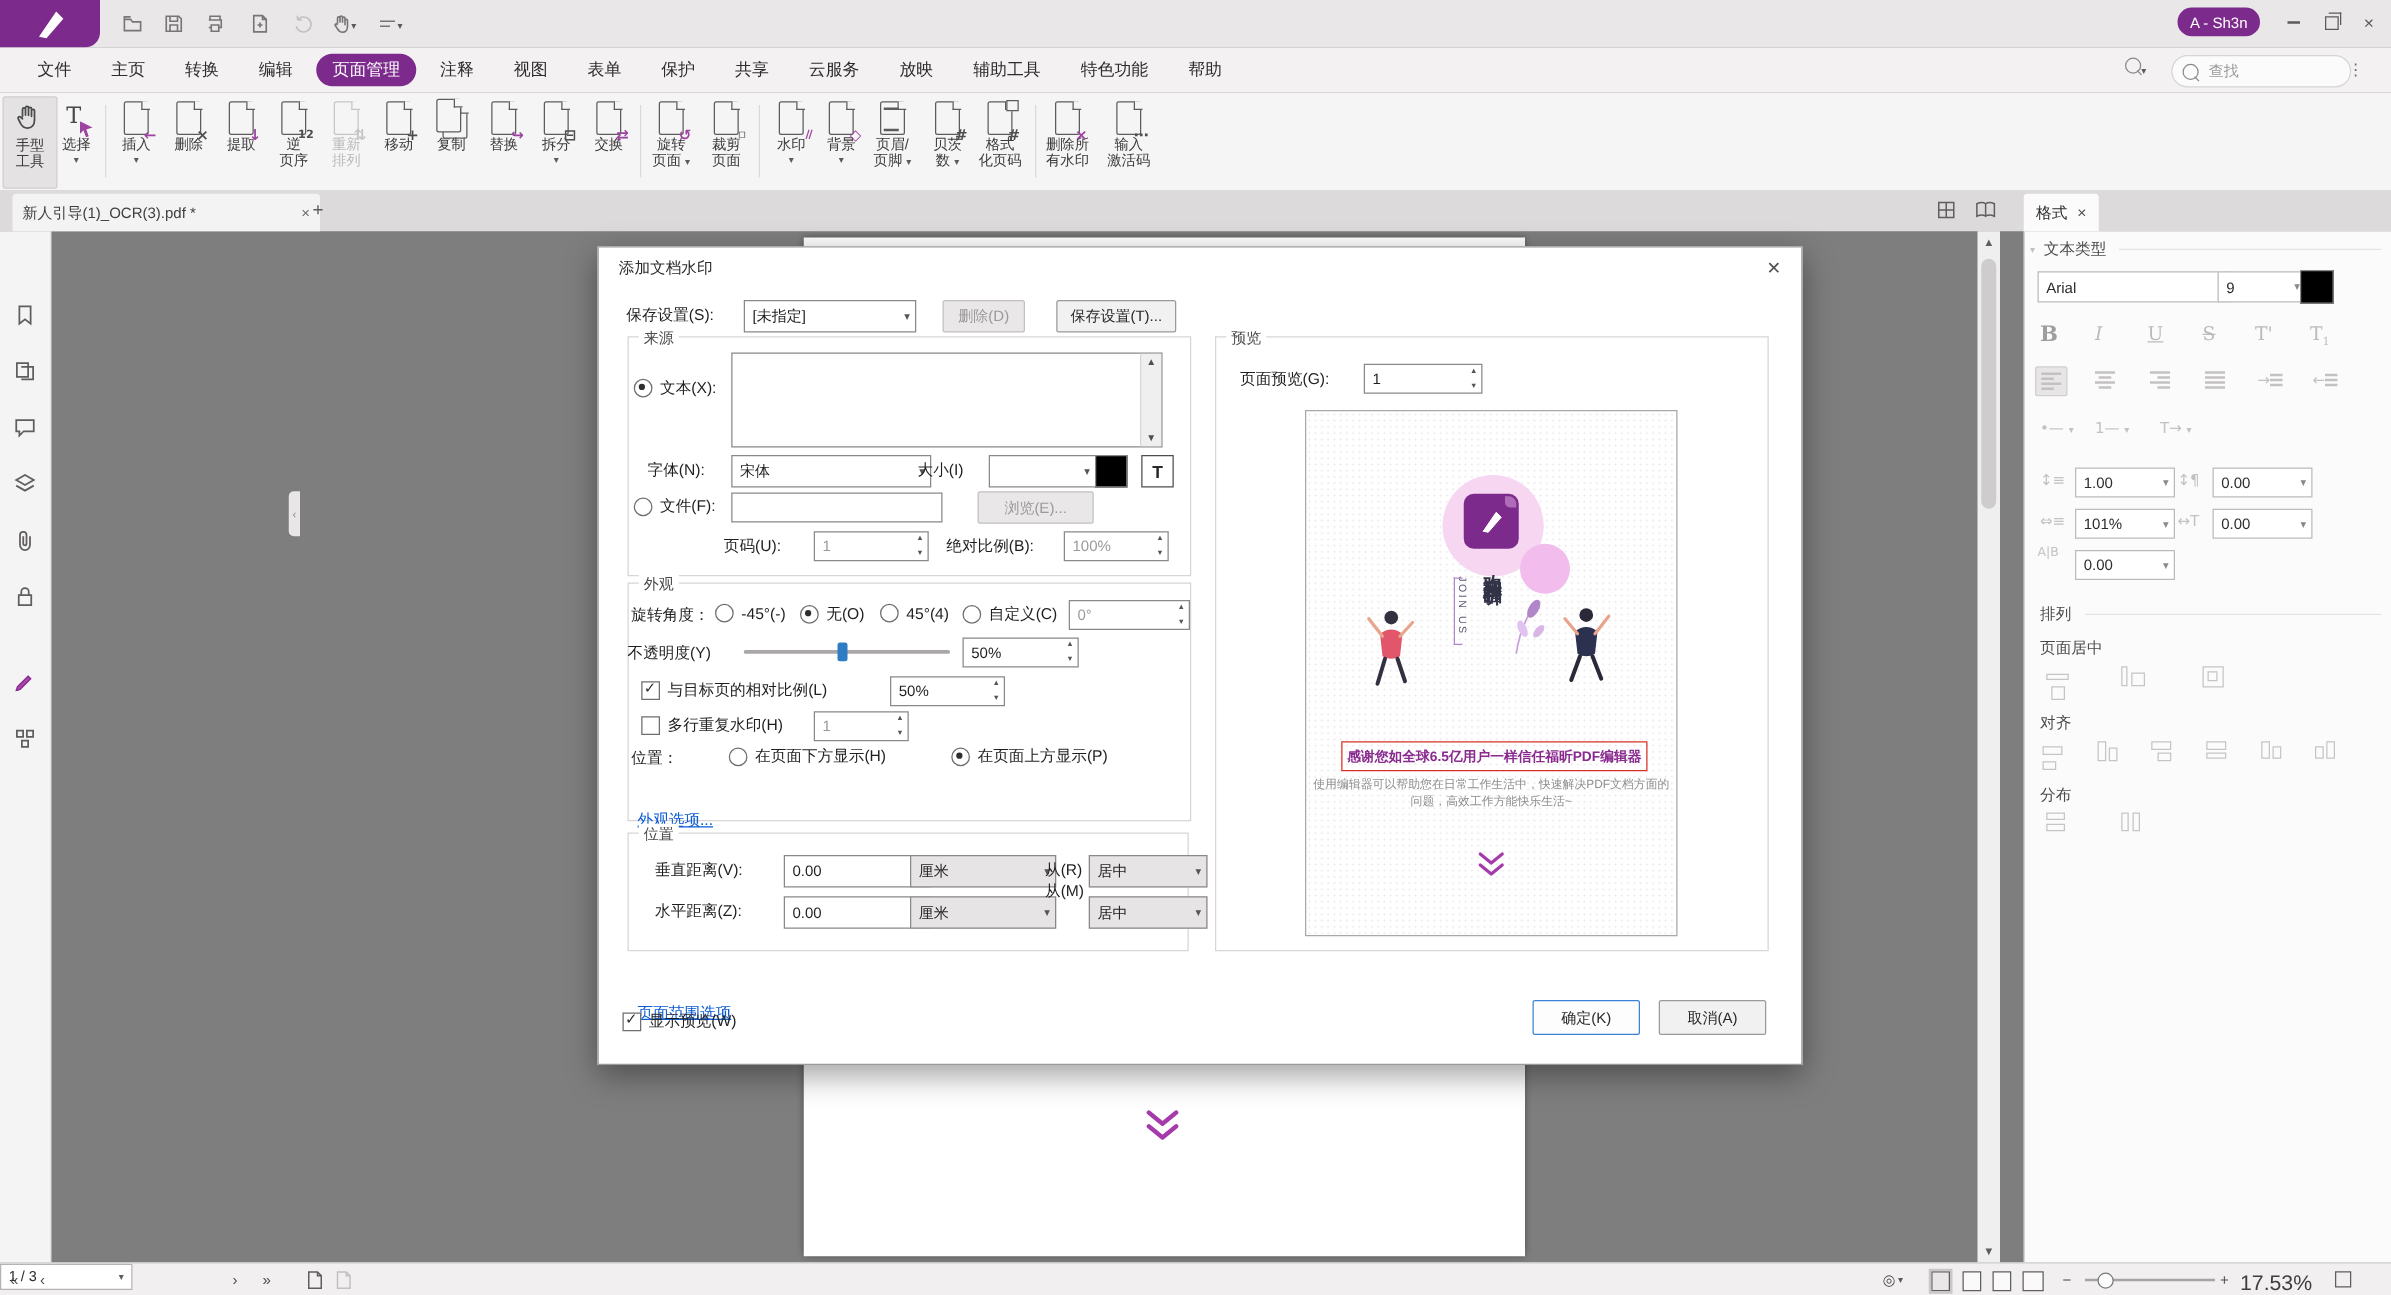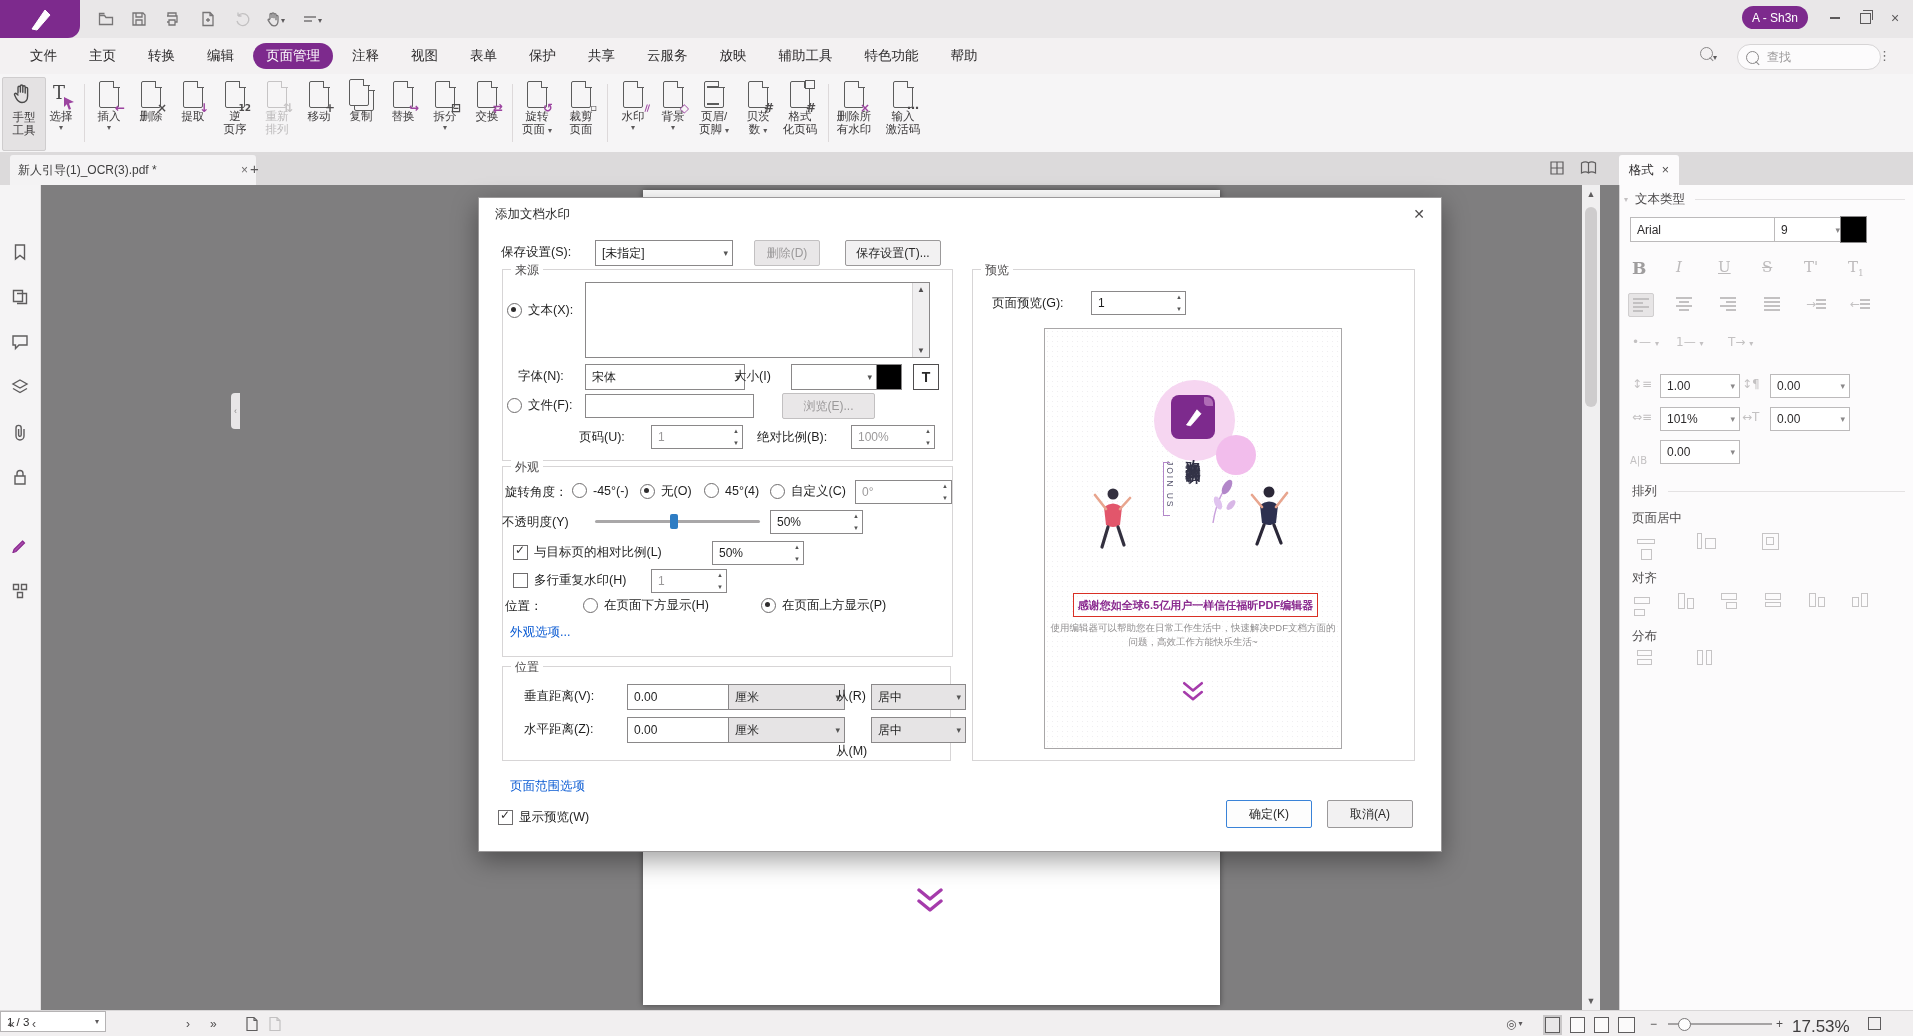--- a/index.html
+++ b/index.html
@@ -79,21 +79,21 @@
   .spin::before{content:"▲";position:absolute;right:3px;top:2px;font-size:6px;color:#555;}
   .spin::after{content:"▼";position:absolute;right:3px;bottom:2px;font-size:6px;color:#555;}
   .btn{background:#f2f1f2;border:1px solid #9b999a;border-radius:2px;display:flex;align-items:center;justify-content:center;font-size:12px;color:#2a2a2a;}
   .btn.dis{background:#e9e7e8;border-color:#c2c0c1;color:#9b999a;}
   .btn.def{background:#fdfdfd;border:1px solid #3a83d8;}
   .radio{width:13px;height:13px;border:1px solid #6f6d6e;border-radius:50%;background:#fff;position:relative;flex:none;}
   .radio.on::after{content:"";position:absolute;left:3px;top:3px;width:5px;height:5px;border-radius:50%;background:#2f2d2e;}
   .chk{width:13px;height:13px;border:1px solid #6f6d6e;background:#fff;position:relative;flex:none;}
   .chk.on::after{content:"✓";position:absolute;left:1px;top:-3px;font-size:12px;color:#2f2d2e;}
   .hrow{display:flex;align-items:center;gap:6px;position:absolute;}
-  .link{color:#0b5bd3;font-size:12.5px;white-space:nowrap;}
+  .link{color:#0b5bd3;text-decoration:underline;font-size:12.5px;white-space:nowrap;margin-top:24px;}
   .tarea{background:#fff;border:1px solid #8a8889;}
   .tascroll{position:absolute;right:0;top:0;width:16px;height:100%;background:#f0eff0;border-left:1px solid #d7d5d6;}
   .tascroll i{position:absolute;left:0;width:16px;text-align:center;font-style:normal;font-size:8px;color:#504e4f;}
   .slider{height:3px;background:#a9a7a8;border-radius:2px;}
   .shandle{position:absolute;top:-6px;width:8px;height:15px;background:#2e7cc3;border-radius:2px;}
   .swatch{background:#000;border:1px solid #8a8889;}
   .tbtnT{background:#fff;border:1px solid #4f4d4e;display:flex;align-items:center;justify-content:center;font-size:14px;font-weight:bold;color:#2a2a2a;}
   
   .pvpage{background:#fff;border:1px solid #a9a7a8;background-image:radial-gradient(#f0eef0 0.8px,transparent 0.8px);background-size:5px 5px;}
   .circ{border-radius:50%;}
@@ -554,21 +554,21 @@
     <div class="a cmb gray" style="left:392px;top:486px;width:71px;height:24px">
         <span>居中</span>
       </div>
     <span class="a lbl" style="left:45px;top:523px">水平距离(Z):</span>
     <div class="a spin" style="left:148px;top:519px;width:90px;height:24px">
         <span>0.00</span>
       </div>
     <div class="a cmb gray" style="left:249px;top:519px;width:93px;height:24px">
         <span>厘米</span>
       </div>
-    <span class="a lbl" style="left:357px;top:545px">从(M)</span>
+    <span class="a lbl" style="left:357px;top:507px">从(M)</span>
     <div class="a cmb gray" style="left:392px;top:519px;width:71px;height:24px">
         <span>居中</span>
       </div>
 
     <span class="a link" style="left:31px;top:580px">页面范围选项</span>
     <div class="hrow" style="left:19px;top:611px">
       <span class="chk on"></span>
       <span class="lbl">显示预览(W)</span>
     </div>
     <div class="a btn def" style="left:747px;top:602px;width:84px;height:26px">确定(K)</div>
@@ -706,21 +706,21 @@
         <span>0.00</span>
       </div>
     <span class="a gico" style="left:12px;top:225px">⇔≡</span>
     <div class="rcmb" style="left:40px;top:222px;width:58px;height:22px">
         <span>101%</span>
       </div>
     <span class="a gico" style="left:122px;top:225px">↔T</span>
     <div class="rcmb" style="left:150px;top:222px;width:58px;height:22px">
         <span>0.00</span>
       </div>
-    <span class="a gico" style="left:10px;top:270px;font-size:10px">A|B</span>
+    <span class="a gico" style="left:10px;top:252px;font-size:10px">A|B</span>
     <div class="rcmb" style="left:40px;top:255px;width:58px;height:22px">
         <span>0.00</span>
       </div>
 
     <span class="a seclbl" style="left:12px;top:298px">排列</span>
     <span class="a secline" style="left:48px;top:306px;width:237px"></span>
 
     <span class="a seclbl" style="left:12px;top:325px">页面居中</span>
     <span class="a" style="left:17px;top:348px"><span class="mrect" style="width:16px;height:3px"></span><span class="mrect" style="display:block;width:9px;height:9px;margin:2px auto 0"></span></span>
     <span class="a" style="left:77px;top:348px"><span class="mrect" style="width:3px;height:14px;margin-right:3px"></span><span class="mrect" style="width:9px;height:9px"></span></span>

